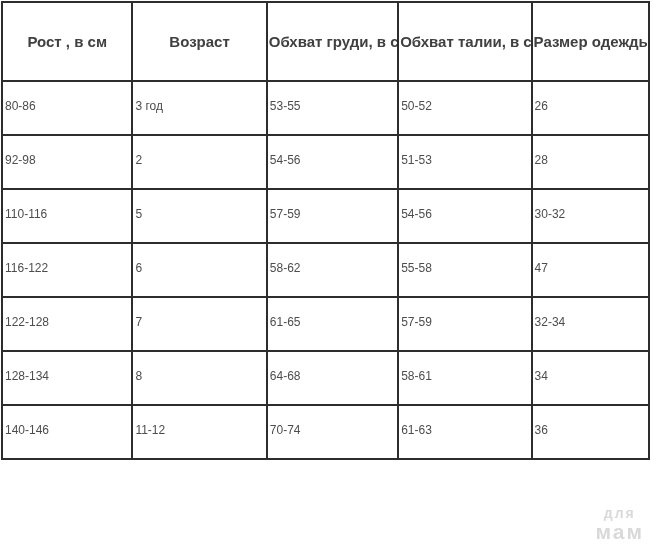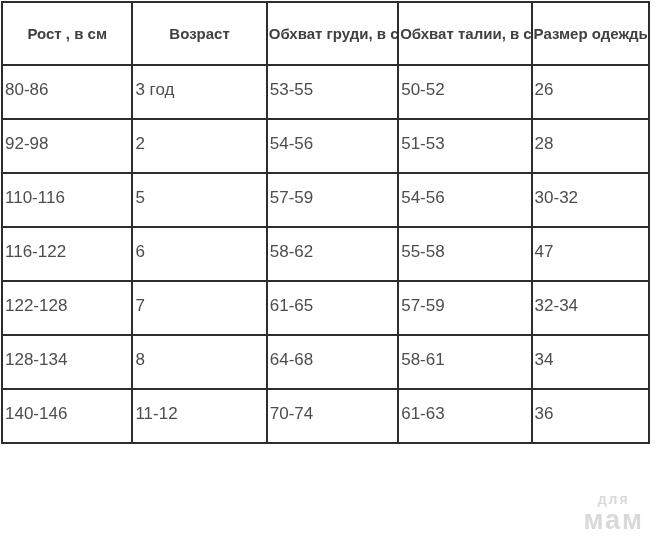--- a/index.html
+++ b/index.html
@@ -29,55 +29,55 @@
     overflow: hidden;
     white-space: nowrap;
   }
   table.size-chart th {
     height: 45px;
     font-size: 15px;
     font-weight: bold;
     color: #404040;
     text-align: center;
     vertical-align: middle;
-    padding: 8px 1px;
+    padding: 16px 1px;
   }
   table.size-chart td {
     height: 47px;
-    font-size: 17px;
+    font-size: 12px;
     font-weight: normal;
     color: #4d4d4d;
     text-align: left;
     vertical-align: middle;
     padding: 0 2px 5px 2px;
   }
   col.c1 { width: 130px; }
   col.c2 { width: 134px; }
   col.c3 { width: 131px; }
   col.c4 { width: 133px; }
   col.c5 { width: 117px; }
   .watermark {
     position: absolute;
     right: 14px;
-    bottom: 14px;
+    bottom: 6px;
     text-align: center;
     color: #d9d9d9;
     font-weight: bold;
     line-height: 1;
     user-select: none;
   }
   .watermark .wm-line1 {
     display: block;
     font-size: 14px;
     letter-spacing: 2px;
     margin-bottom: 1px;
   }
   .watermark .wm-line2 {
     display: block;
-    font-size: 27px;
+    font-size: 21px;
     letter-spacing: 2px;
   }
 </style>
 </head>
 <body>
 
 <div class="page">
 
   <table class="size-chart">
     <colgroup>

